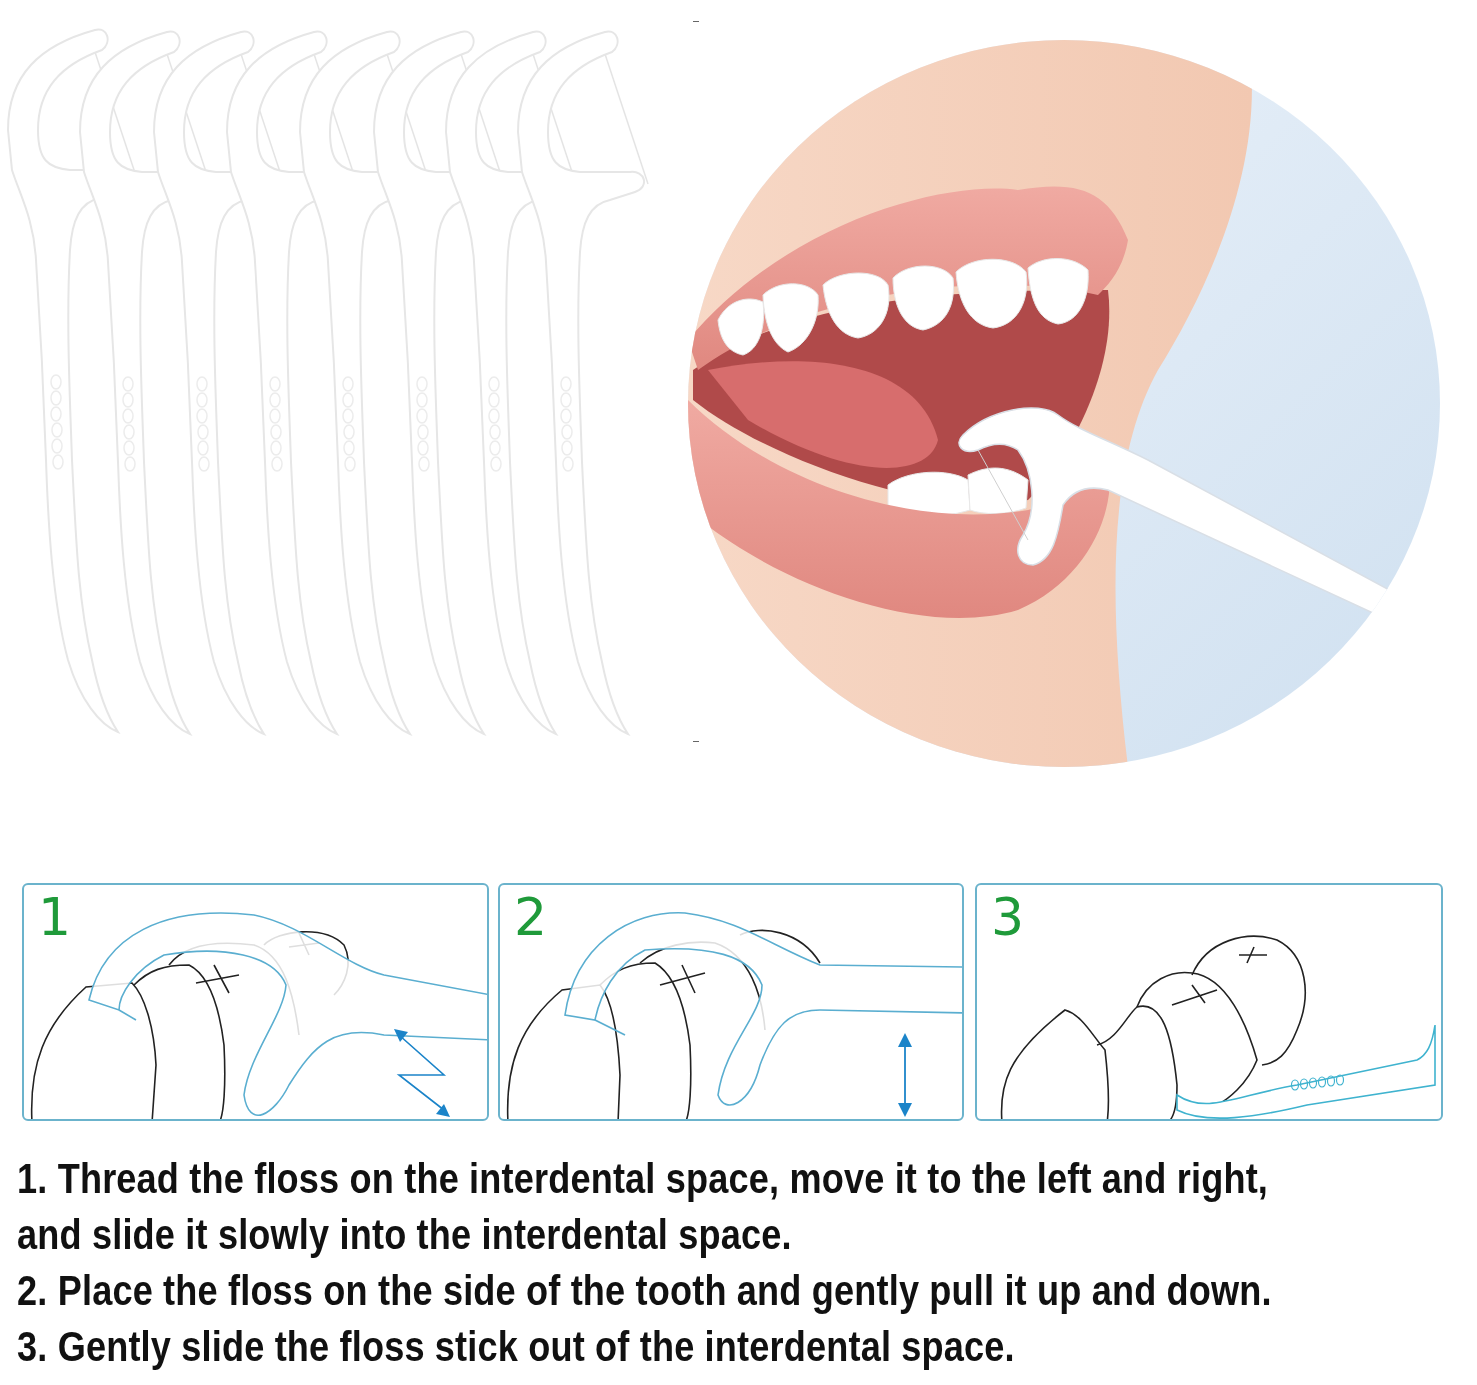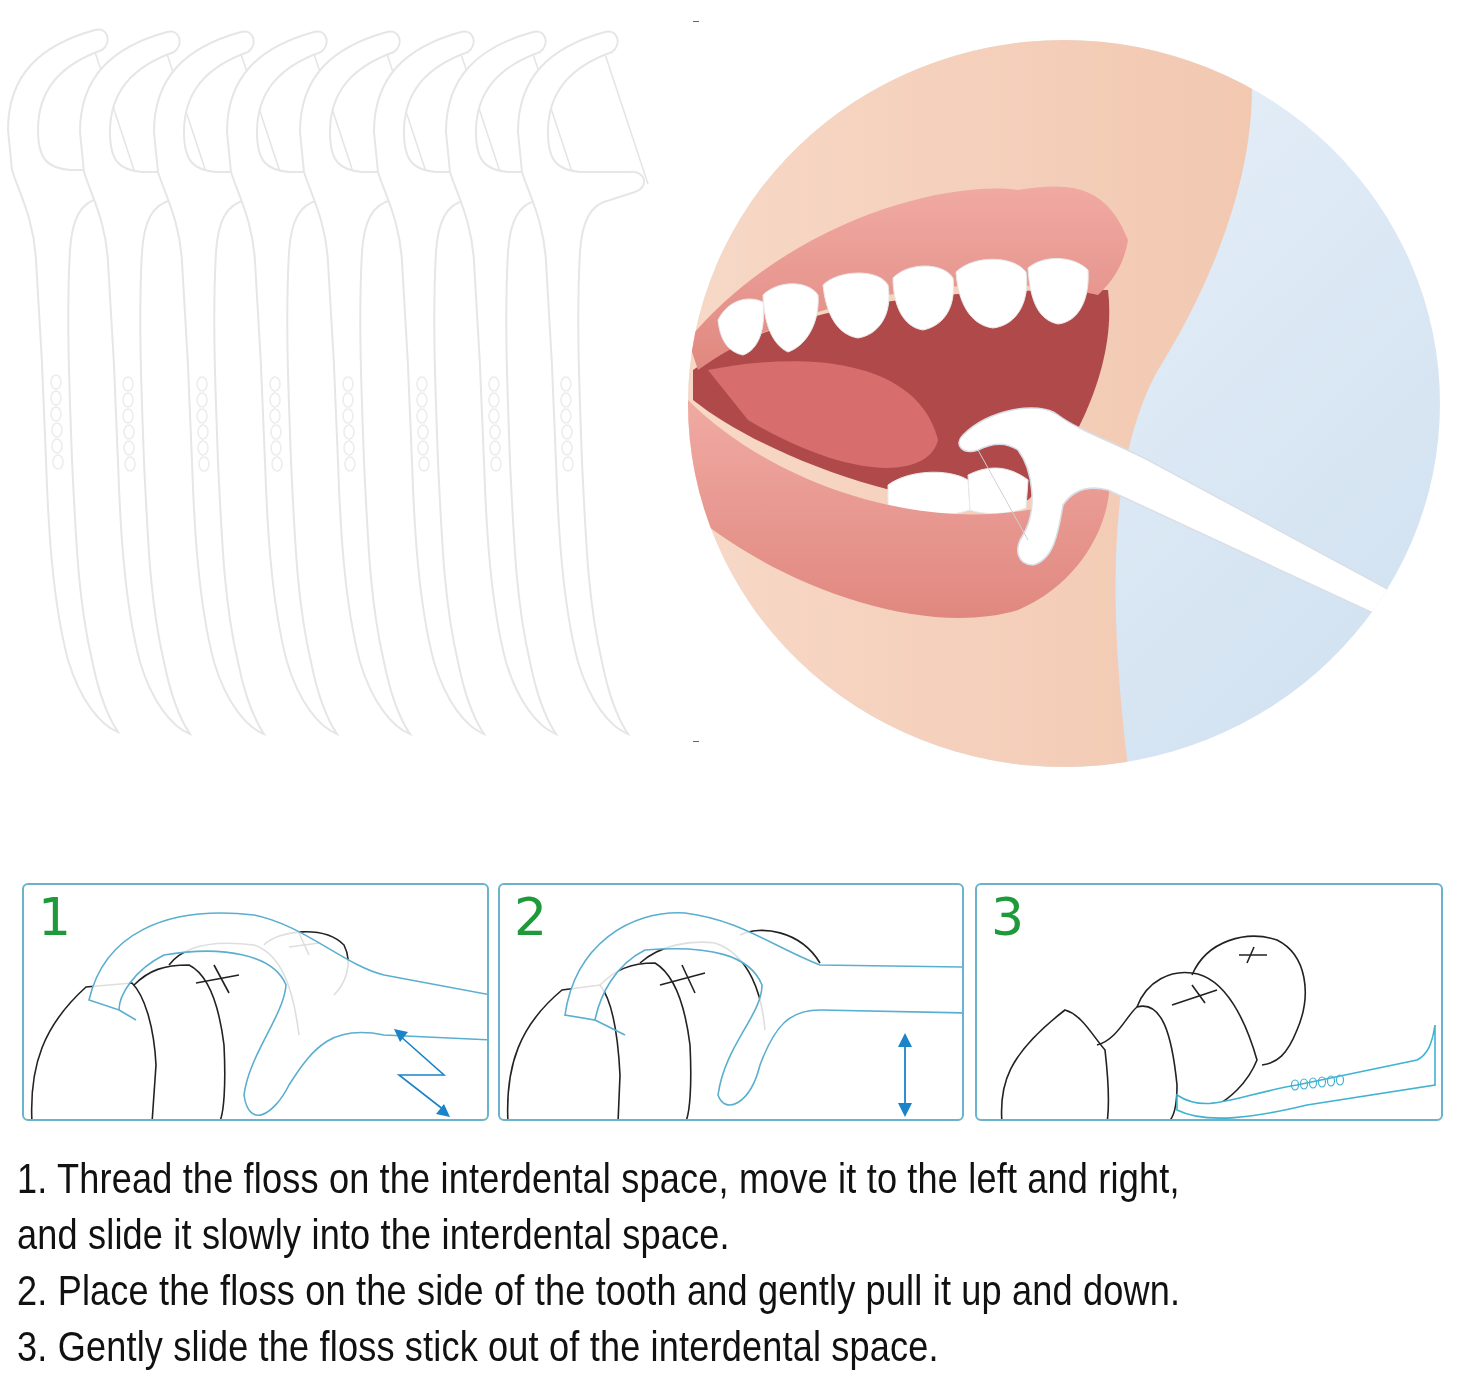--- a/index.html
+++ b/index.html
@@ -3,21 +3,21 @@
 <meta charset="utf-8">
 <style>
   html, body { margin:0; padding:0; background:#ffffff; }
   body { width:1477px; height:1385px; position:relative; overflow:hidden; font-family:"Liberation Sans", sans-serif; }
   .abs { position:absolute; }
   #picks { left:0; top:20px; width:700px; height:730px; }
   #photo { left:688px; top:40px; width:752px; height:727px; border-radius:50%; overflow:hidden; }
   .frame { position:absolute; top:883px; height:238px; border:2px solid #6bb3cc; border-radius:6px; background:#fff; box-sizing:border-box; overflow:hidden; }
   .frame .num { position:absolute; left:14px; top:6px; font-size:52px; color:#1f9a3a; font-family:"DejaVu Sans", sans-serif; line-height:1; }
   .frame svg { position:absolute; left:0; top:0; }
-  #instructions { left:17px; top:1150px; width:1460px; }
+  #instructions { left:17px; top:1150px; width:1460px;font-weight:bold; }
   #instructions .line { font-size:43px; line-height:56px; color:#111; transform:scaleX(0.84); transform-origin:left center; white-space:nowrap; letter-spacing:0.2px; }
   .tick { position:absolute; width:6px; height:1px; background:#666; }
 </style>
 </head>
 <body>
 
 <div id="picks" class="abs">
   <svg width="700" height="730" viewBox="0 0 700 730">
     <defs>
       <g id="pick">

